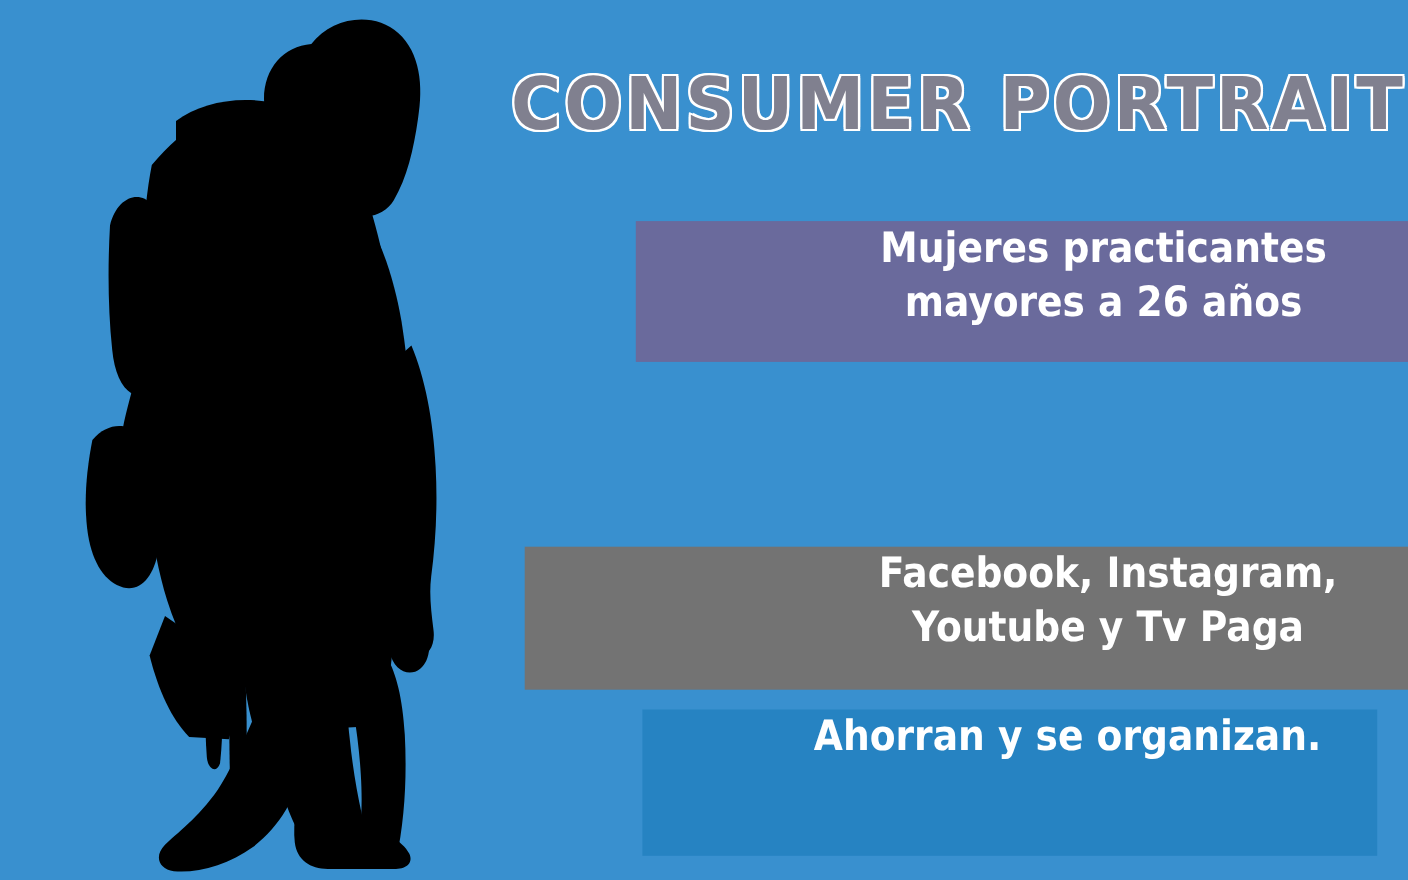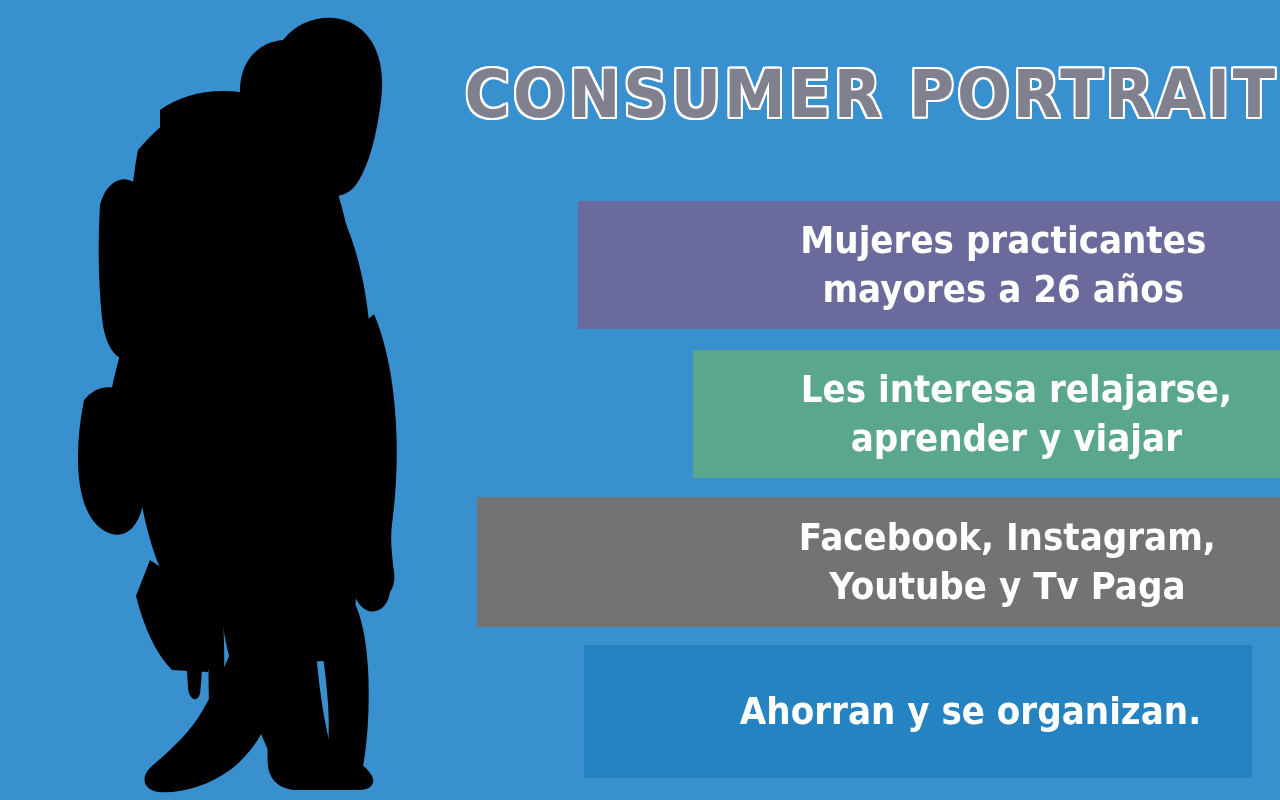--- a/index.html
+++ b/index.html
@@ -60,21 +60,21 @@
        2px  0px 0 #ffffff;
     white-space: nowrap;
     transform: scaleX(0.94);
     transform-origin: center center;
   }
 
   
   .bar {
     position: absolute;
     display: flex;
-    align-items: center;
+    align-items: flex-start;
     justify-content: center;
     box-sizing: border-box;
   }
   .bar-text {
     color: #ffffff;
     font-family: "DejaVu Sans", sans-serif;
     font-weight: bold;
     font-size: 38px;
     line-height: 1.28;
     text-align: center;
@@ -231,24 +231,20 @@
     </svg>
   </div>
 
   <div id="title" style="color: rgb(128, 128, 143);">CONSUMER PORTRAIT</div>
 
   <div class="bar" id="bar-1" style="background: rgb(106, 106, 156);">
     <div class="bar-text" style="color: rgb(255, 255, 255);">Mujeres practicantes
 mayores a 26 años</div>
   </div>
 
-  <div class="bar" id="bar-2" style="background: rgb(90, 166, 142);">
-    <div class="bar-text" style="color: rgb(255, 255, 255);">Les interesa relajarse,
-aprender y viajar</div>
-  </div>
 
   <div class="bar" id="bar-3" style="background: #737373;">
     <div class="bar-text" style="color: rgb(255, 255, 255);">Facebook, Instagram,
 Youtube y Tv Paga</div>
   </div>
 
   <div class="bar" id="bar-4" style="background: rgb(38, 131, 194);">
     <div class="bar-text" style="color: rgb(255, 255, 255);">Ahorran y se organizan.</div>
   </div>
 

